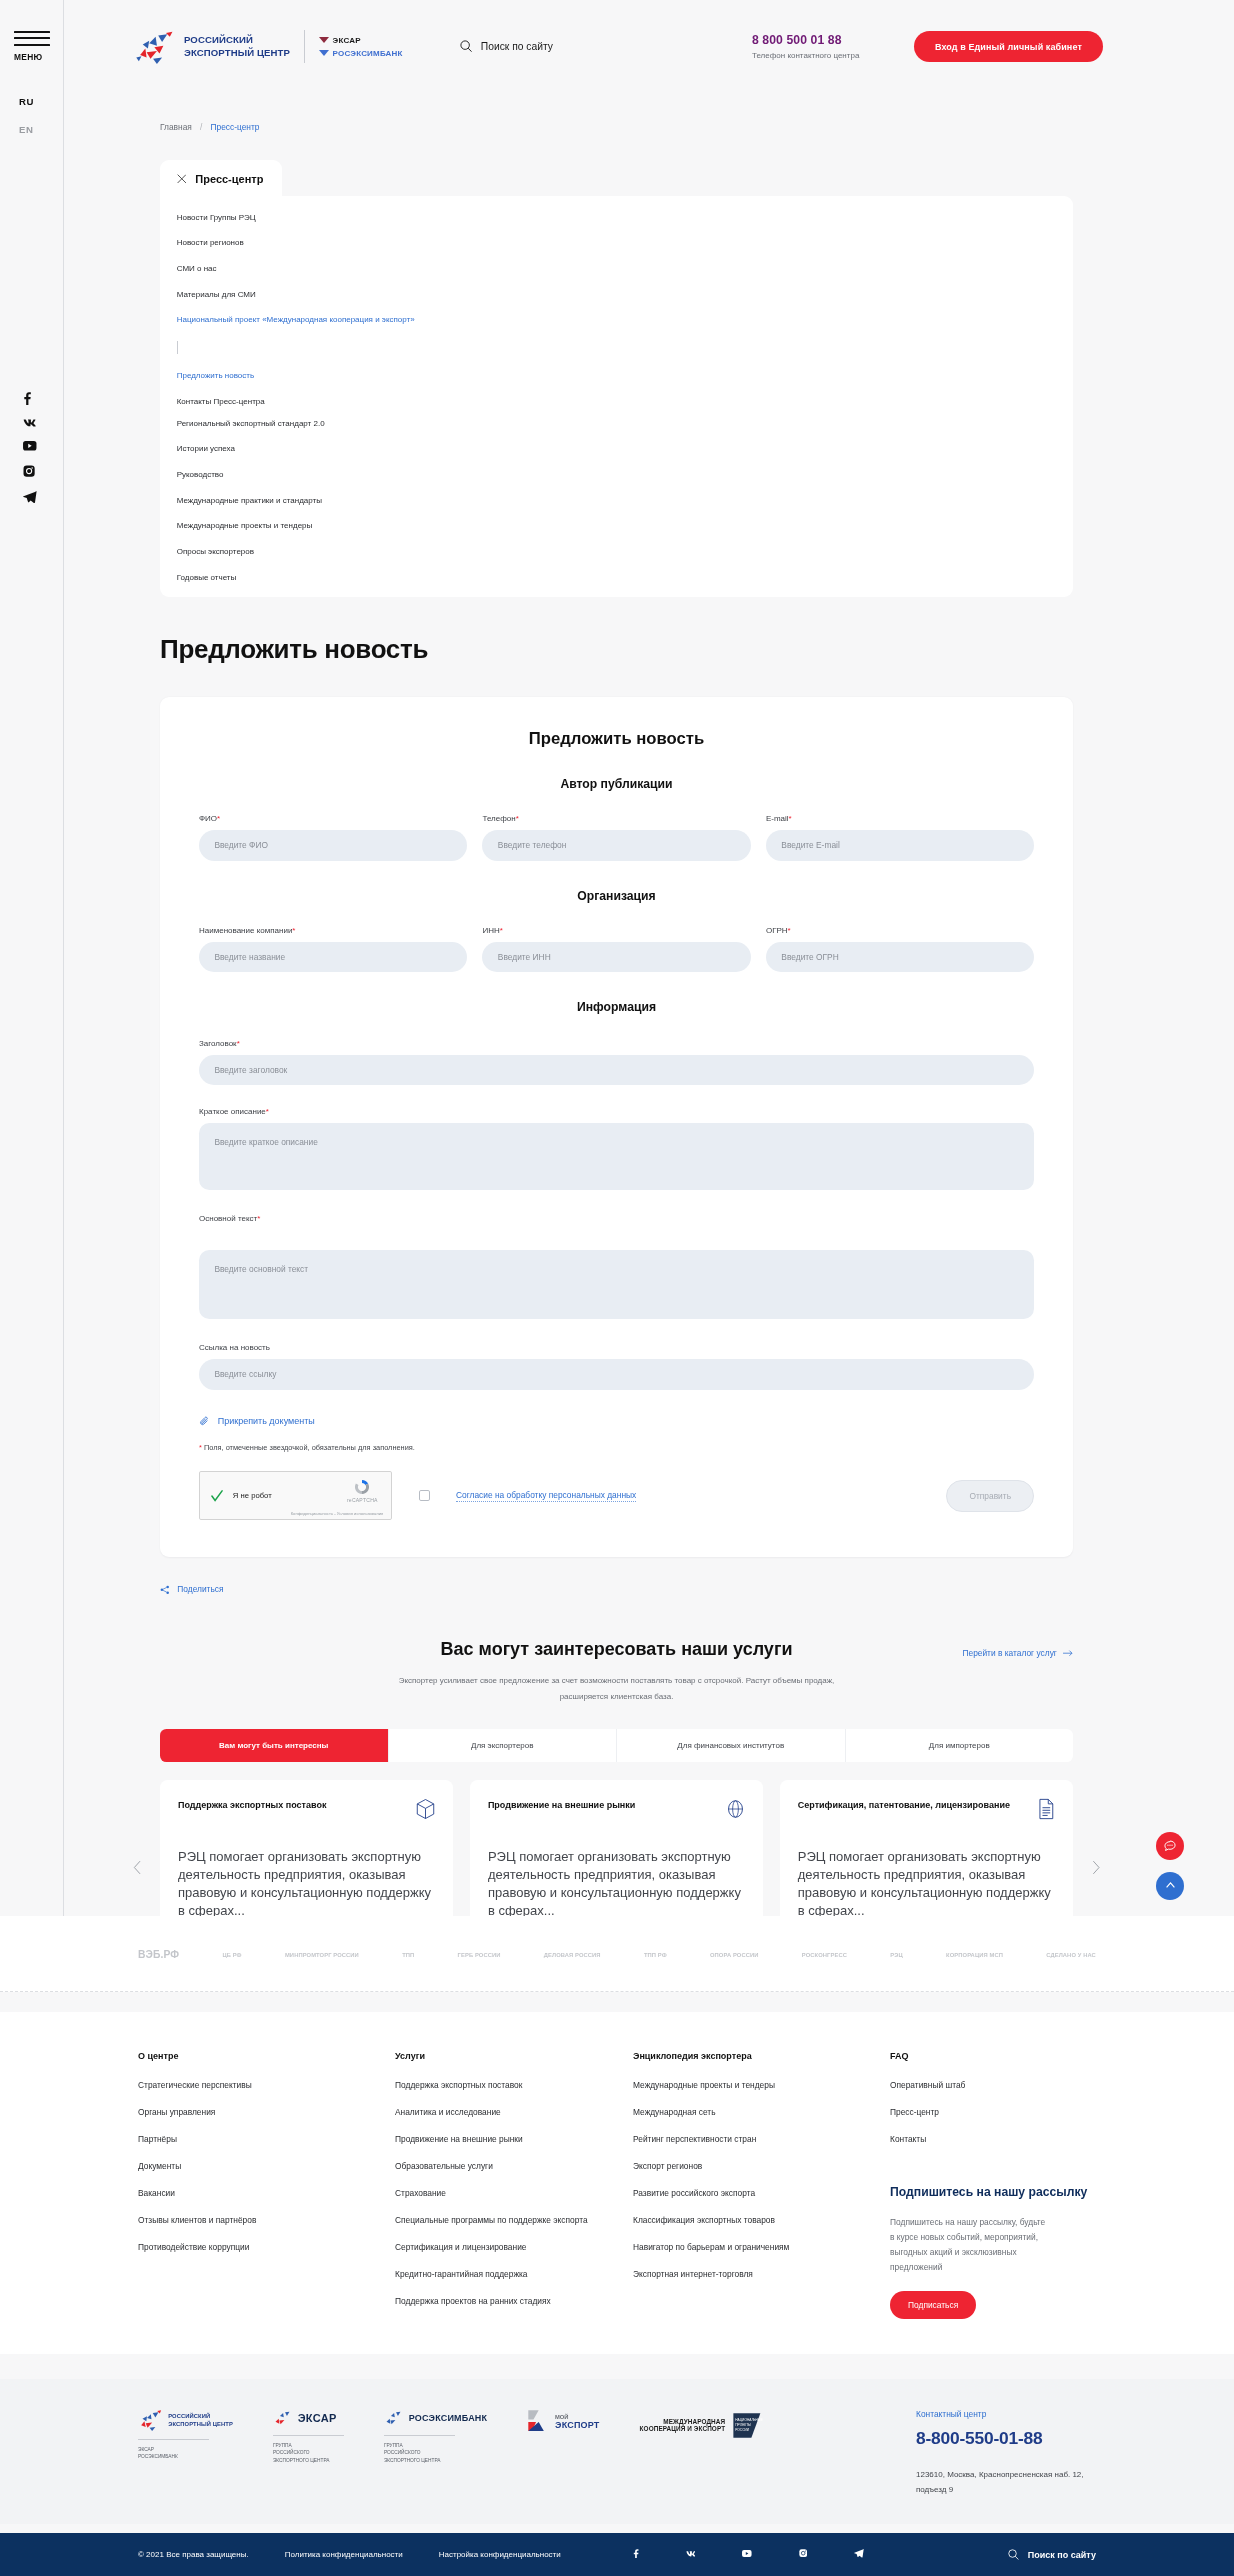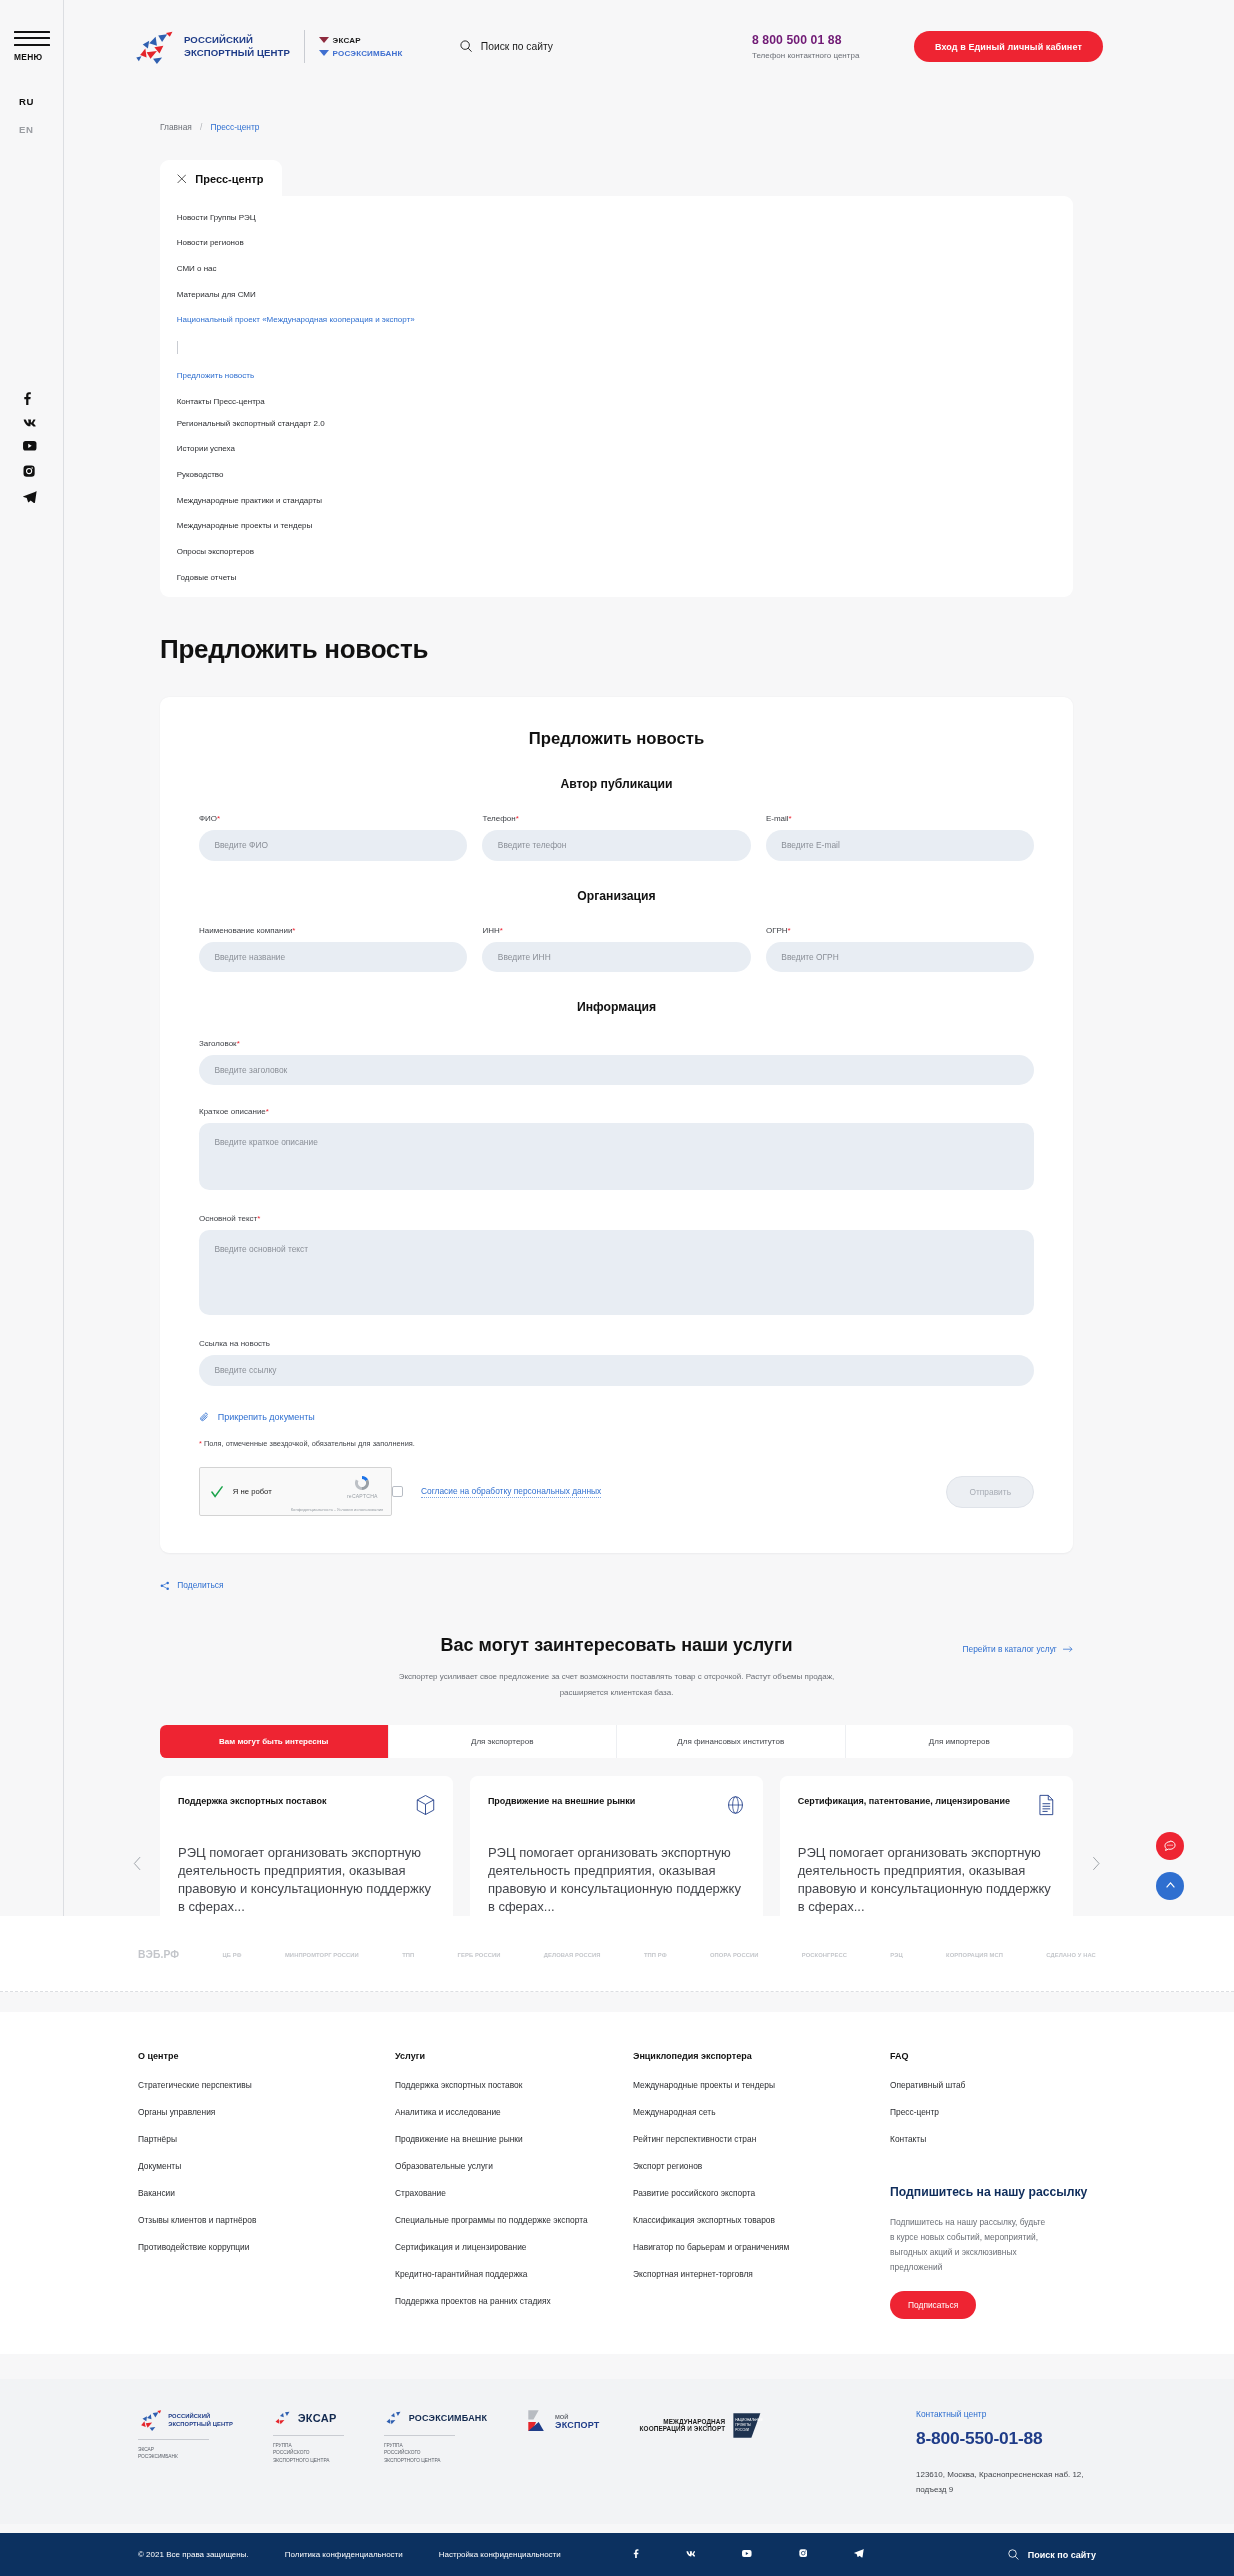--- a/index.html
+++ b/index.html
@@ -111,21 +111,21 @@
   .bottomrow { display:flex; align-items:center; margin-top: 19px; }
   .captcha {
     width: 193px; height: 49px; background:#f9f9f9; border:0.6px solid #d3d3d3; border-radius:1.9px;
     display:flex; align-items:center; padding: 0 8.4px; position:relative;
   }
   .captcha .cb { width:18px; height:18px; display:flex;align-items:center;justify-content:center; }
   .captcha .ctxt { font-size: 7.7px; color:#1a1a1a; margin-left: 6.4px; }
   .captcha .brand { position:absolute; right: 7.7px; top: 5.1px; text-align:center; width:42px; }
   .captcha .brand .bl { font-size: 5.1px; color:#9aa0a6; margin-top:1.3px; letter-spacing:0.2px;}
   .captcha .legal { position:absolute; right: 7.7px; bottom: 3.2px; font-size: 4.2px; color:#9aa0a6; white-space:nowrap;}
-  .consent { display:flex; align-items:center; gap:18px; }
+  .consent { display:flex; align-items:center; gap:26px; margin-left: 27px; }
   .cbox { width:11px;height:11px;border:0.6px solid #b7bcc4;border-radius:1.9px;background:#fff;}
   .consent a { font-size: 8.4px; color:#2f6fd0; text-decoration:none; border-bottom:0.6px dotted #7aa3e0; padding-bottom:1.9px;}
   .submit {
     margin-left:auto; background:#eceff3; color:#a7acb4; border:0.6px solid #dfe3e9; border-radius:16.7px;
     padding: 10.3px 22px; font-size:8.4px; font-family:inherit; cursor:not-allowed;
   }
 
   .share { display:flex; align-items:center; gap:7.7px; margin-top: 27px; color:#2f6fd0; font-size:8.4px; cursor:pointer;}
 
   
@@ -376,21 +376,21 @@
           <input class="fin wide" placeholder="Введите заголовок" style="">
         </div>
 
         <div class="fblock">
           <div class="flabel"><span>Краткое описание</span><span class="req">*</span></div>
           <textarea class="fin" rows="4" style="height: 67px;" placeholder="Введите краткое описание"></textarea>
         </div>
 
         <div class="fblock">
           <div class="flabel"><span>Основной текст</span><span class="req">*</span></div>
-          <textarea class="fin" rows="4" style="height: 85px;" placeholder="Введите основной текст"></textarea>
+          <textarea class="fin" rows="4" style="height: 69px; margin-top: 20px;" placeholder="Введите основной текст"></textarea>
         </div>
 
         <div class="fblock">
           <div class="flabel">Ссылка на новость</div>
           <input class="fin wide" placeholder="Введите ссылку" style="">
         </div>
 
         <div class="attach">
           <svg width="11" height="11" viewBox="0 0 17 17">
               <path d="M12.5 7.5l-5.2 5.2a3 3 0 01-4.2-4.2l6-6a2 2 0 112.8 2.8l-5.9 6a1 1 0 01-1.4-1.4l5.2-5.2" fill="none" stroke="#2f6fd0" stroke-width="1.3" stroke-linecap="round"></path>

